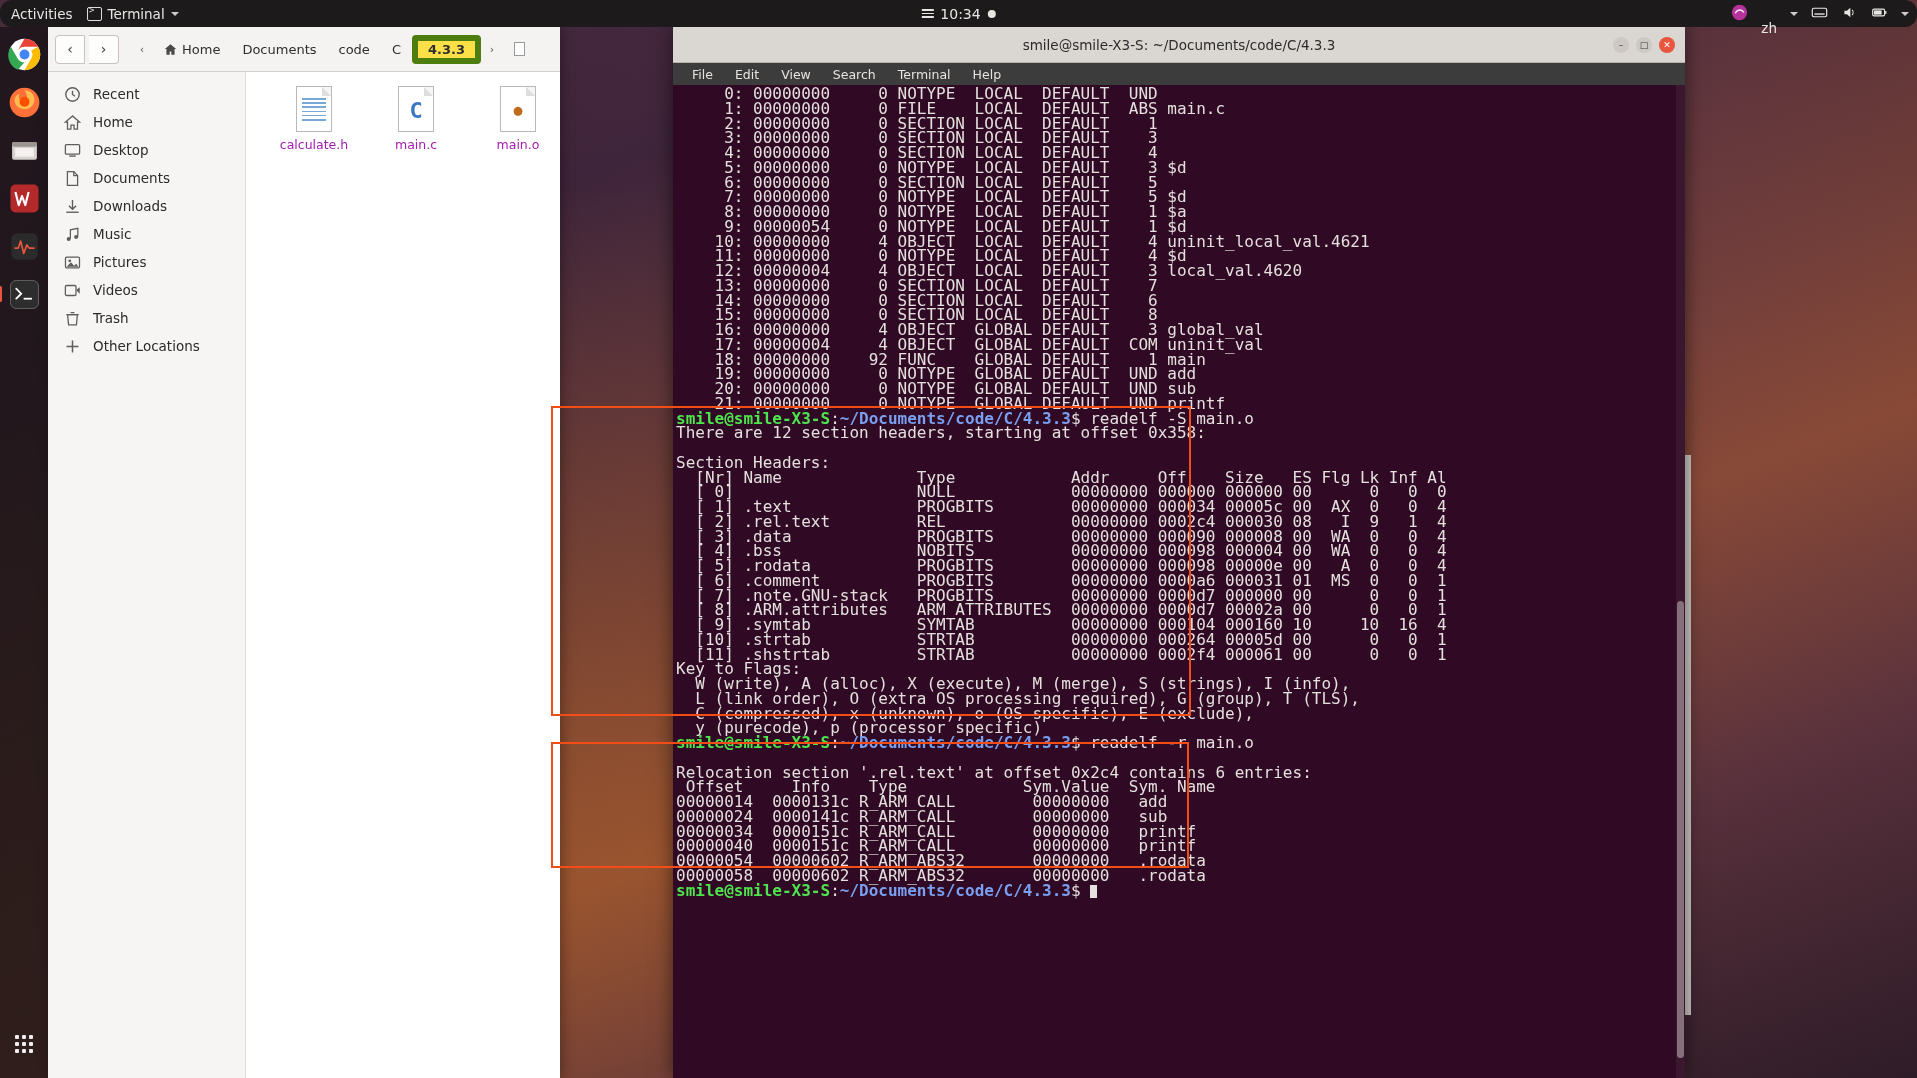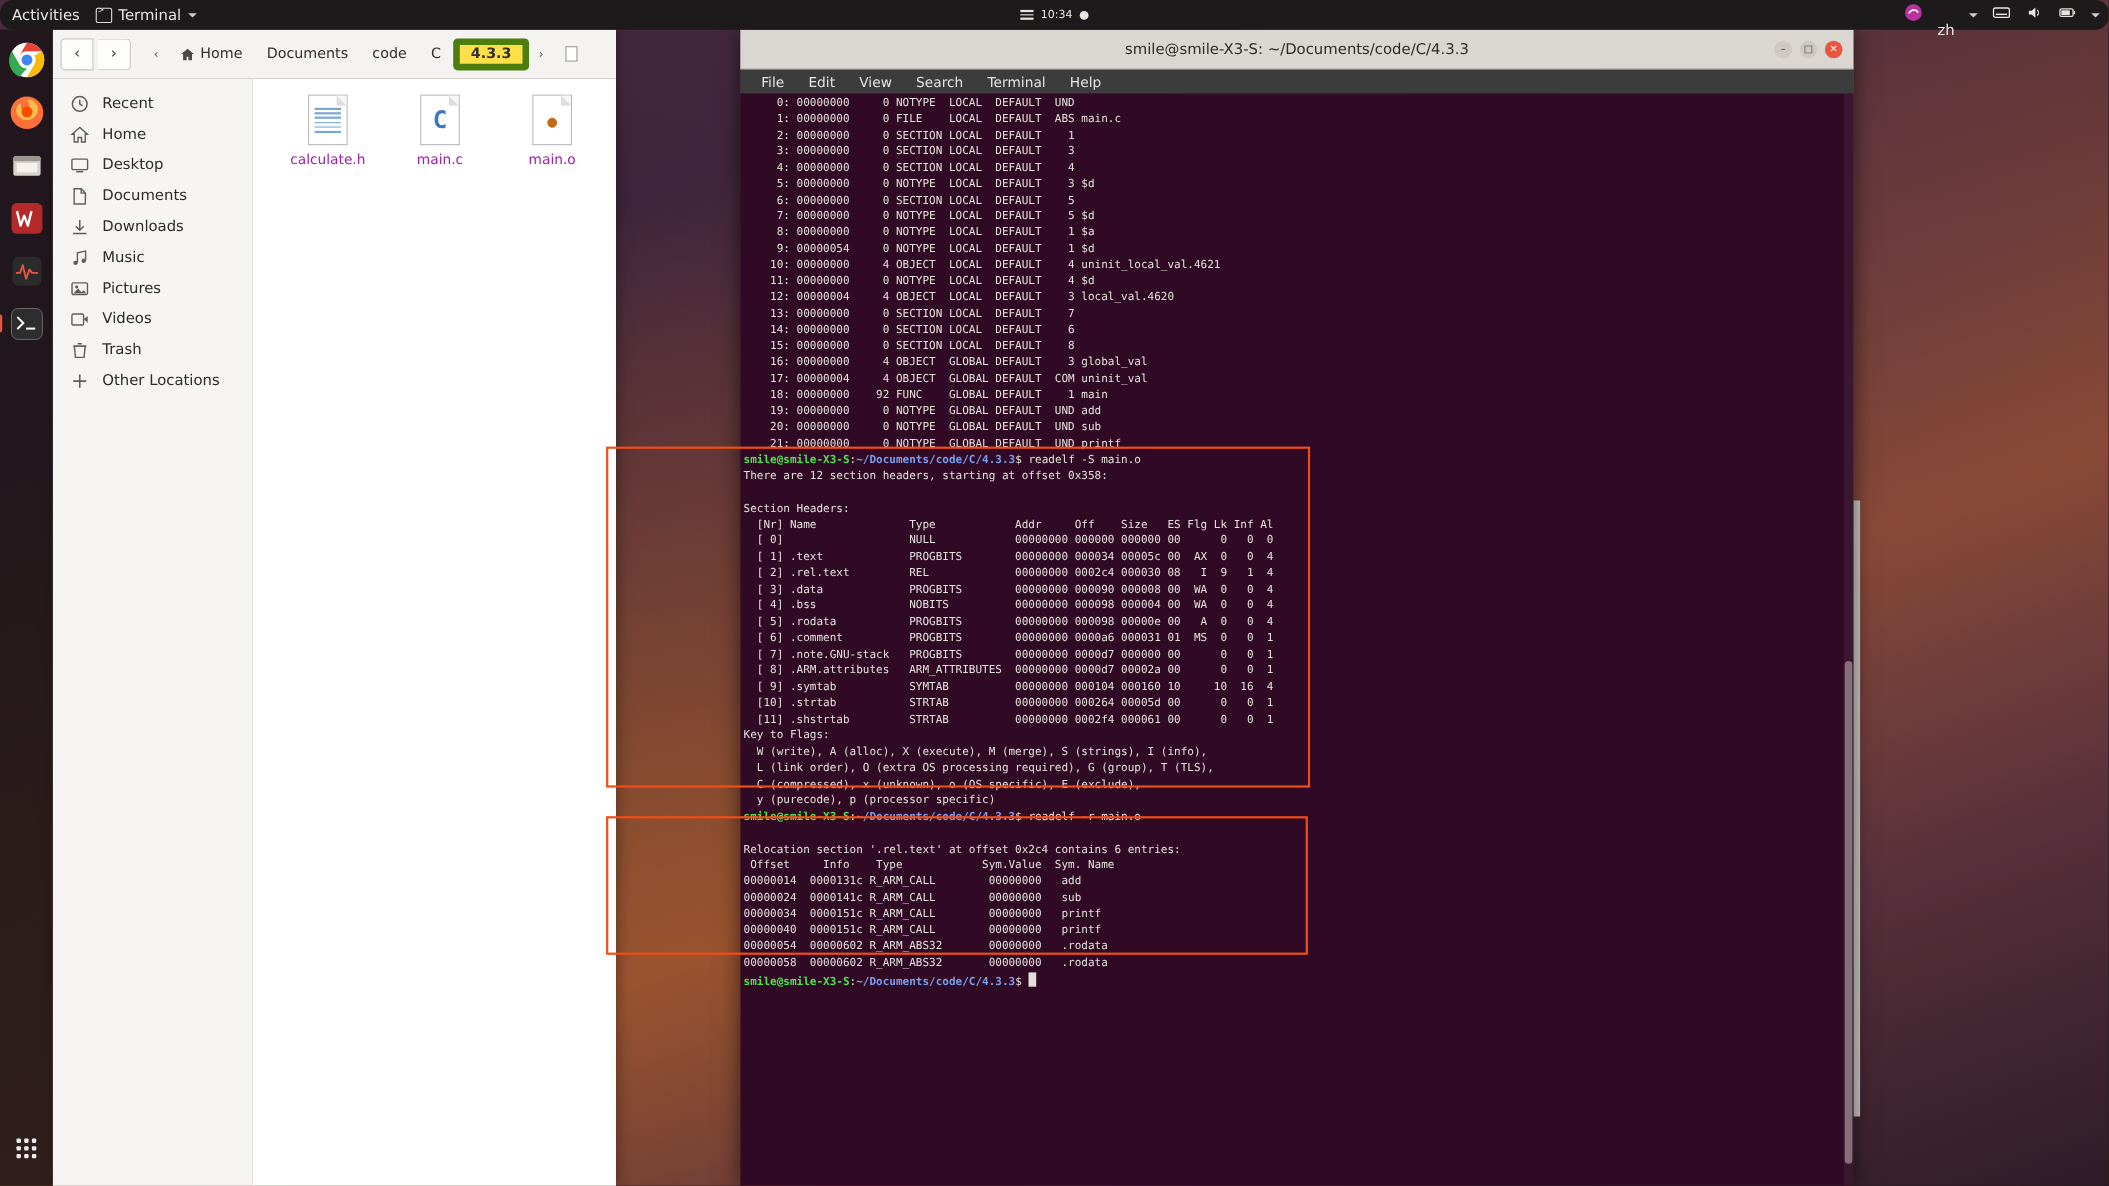--- a/index.html
+++ b/index.html
@@ -38,21 +38,21 @@
     width:15px;height:14px;border:1.6px solid #ddd;border-radius:2px;
     position:relative; display:inline-block;
   }
   #topbar .appmenu .term-ico::before{
     content:">"; position:absolute; left:1.5px; top:-2.5px; font-size:9px; color:#ddd;
     font-family:"DejaVu Sans Mono", monospace;
   }
   .caret-d { width:0;height:0;border-left:4px solid transparent;border-right:4px solid transparent;border-top:4.5px solid #cfcccb; }
   #topbar .tb-center {
     position:absolute; left:50%; transform:translateX(-50%);
-    display:flex; align-items:center; gap:7px; font-size:10px;text-align:right;
+    display:flex; align-items:center; gap:7px; font-size:14px;text-align:right;
   }
   #topbar .tb-center .burger{ display:flex;flex-direction:column;gap:2px;}
   #topbar .tb-center .burger i{display:block;width:12px;height:1.6px;background:#e8e6e3;}
   #topbar .dot-rec{width:8px;height:8px;border-radius:50%;background:#e8e6e3;display:inline-block;}
   #topbar .tb-right{
     position:absolute; right:8px; display:flex; align-items:center; gap:13px;
   }
   .tb-ico{ width:17px; height:17px; display:inline-block; }
   .lang{ font-size:13.5px;margin-top:28px; }
   
@@ -93,21 +93,21 @@
   .crumb{
     height:29px; display:flex;align-items:center; gap:5px; padding:0 10px;
     font-size:13px; color:#2e2e2e; border:1px solid transparent;
   }
   .crumb.active{ background:#fde047; border:6px solid #4d7c0f; border-radius:4px; font-weight:bold;}
   .crumb-arrow{ width:22px;height:29px;display:flex;align-items:center;justify-content:center;color:#555;font-size:11px;}
   .home-ico{ width:13px;height:13px; display:inline-block;}
   .cfile-ico{ width:11px; height:14px; background:#fff; border:1px solid #9a9a9a; display:inline-block; position:relative;}
   #files-body{ flex:1; display:flex; min-height:0; }
   #sidebar{
-    width:182px; background:#f7f5f4; border-right:1px solid #e2dedb;
+    width:198px; background:#f7f5f4; border-right:1px solid #e2dedb;
     padding-top:8px; font-size:13.5px; color:#2b2b2b; flex-shrink:0;
   }
   .side-row{ display:flex;align-items:center; gap:12px; padding:5.5px 0 5.5px 16px; }
   .side-row svg{ flex-shrink:0; }
   #content{ flex:1; background:#fff; padding:14px 10px; }
   .icon-grid{ display:flex; gap:22px; padding-left:18px;}
   .fitem{ width:80px; display:flex; flex-direction:column; align-items:center; gap:5px;}
   .fitem .lbl{ font-size:12.5px; color:#a21caf; text-align:center; }
   .doc-ico{ width:36px;height:46px;background:#fff;border:1px solid #b9b9b9; position:relative;}
   .doc-ico::after{content:"";position:absolute;right:0;top:0;border-width:0 9px 9px 0;border-style:solid;border-color:#dedede #f6f6f6;}
@@ -132,21 +132,21 @@
   #term-menu{
     height:22px; background:#3c3c3c; color:#e6e3e0; display:flex; align-items:center;
     gap:22px; padding-left:19px; font-size:12.5px; flex-shrink:0;
   }
   #term-body{
     flex:1; background:#300a24; overflow:hidden; position:relative;
     padding:2px 0 0 3px;
   }
   pre.tt{
     font-family:"DejaVu Sans Mono","Liberation Mono",monospace;
-    font-size:10px; line-height:14.75px; color:#e4e0dd;
+    font-size:16px; line-height:14.75px; color:#e4e0dd;
     white-space:pre; margin:0;
   }
   .pr { color:#4ee44e; font-weight:bold;}
   .pb { color:#7a9ff0; font-weight:bold;}
   .pw { color:#e4e0dd; }
   .cursor{ display:inline-block; width:7px; height:13px; background:#e4e0dd; vertical-align:-2px;}
   
   .redbox{ position:absolute; border:2.5px solid #f24d17; pointer-events:none; z-index:40;}
   
   #term-scroll{

